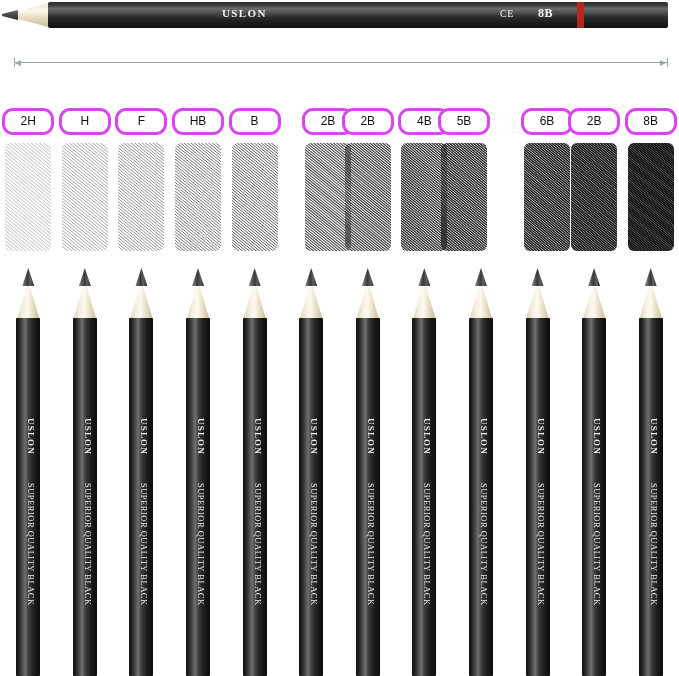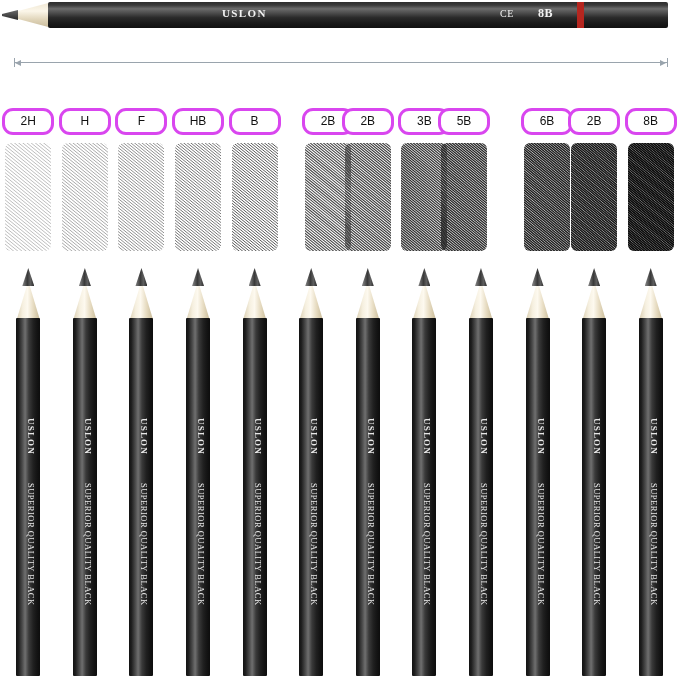--- a/index.html
+++ b/index.html
@@ -1031,21 +1031,21 @@
           <line x1="0" y1="205.99999999999972" x2="76" y2="267.9999999999997" stroke="rgb(61,61,61)" stroke-width="1.15" stroke-linecap="round"></line>
           <line x1="0" y1="208.5999999999997" x2="76" y2="270.5999999999997" stroke="rgb(61,61,61)" stroke-width="1.15" stroke-linecap="round"></line>
           <line x1="0" y1="211.1999999999997" x2="76" y2="273.1999999999997" stroke="rgb(61,61,61)" stroke-width="1.15" stroke-linecap="round"></line>
           <line x1="0" y1="213.7999999999997" x2="76" y2="275.7999999999997" stroke="rgb(61,61,61)" stroke-width="1.15" stroke-linecap="round"></line>
           <line x1="0" y1="216.3999999999997" x2="76" y2="278.3999999999997" stroke="rgb(61,61,61)" stroke-width="1.15" stroke-linecap="round"></line>
           <line x1="0" y1="218.9999999999997" x2="76" y2="280.99999999999966" stroke="rgb(61,61,61)" stroke-width="1.15" stroke-linecap="round"></line>
         </svg>
       </div>
     </div>
     <div class="grade-col" style="left: 398.375px;">
-      <div class="grade-chip">3B</div>
+      <div class="grade-chip">4B</div>
       <div class="swatch">
         <svg class="hatch" viewBox="0 0 76 138">
           <line x1="0" y1="-80" x2="76" y2="-18" stroke="rgb(51,51,51)" stroke-width="1.25" stroke-linecap="round"></line>
           <line x1="0" y1="-77.5" x2="76" y2="-15.5" stroke="rgb(51,51,51)" stroke-width="1.25" stroke-linecap="round"></line>
           <line x1="0" y1="-75" x2="76" y2="-13" stroke="rgb(51,51,51)" stroke-width="1.25" stroke-linecap="round"></line>
           <line x1="0" y1="-72.5" x2="76" y2="-10.5" stroke="rgb(51,51,51)" stroke-width="1.25" stroke-linecap="round"></line>
           <line x1="0" y1="-70" x2="76" y2="-8" stroke="rgb(51,51,51)" stroke-width="1.25" stroke-linecap="round"></line>
           <line x1="0" y1="-67.5" x2="76" y2="-5.5" stroke="rgb(51,51,51)" stroke-width="1.25" stroke-linecap="round"></line>
           <line x1="0" y1="-65" x2="76" y2="-3" stroke="rgb(51,51,51)" stroke-width="1.25" stroke-linecap="round"></line>
           <line x1="0" y1="-62.5" x2="76" y2="-0.5" stroke="rgb(51,51,51)" stroke-width="1.25" stroke-linecap="round"></line>

